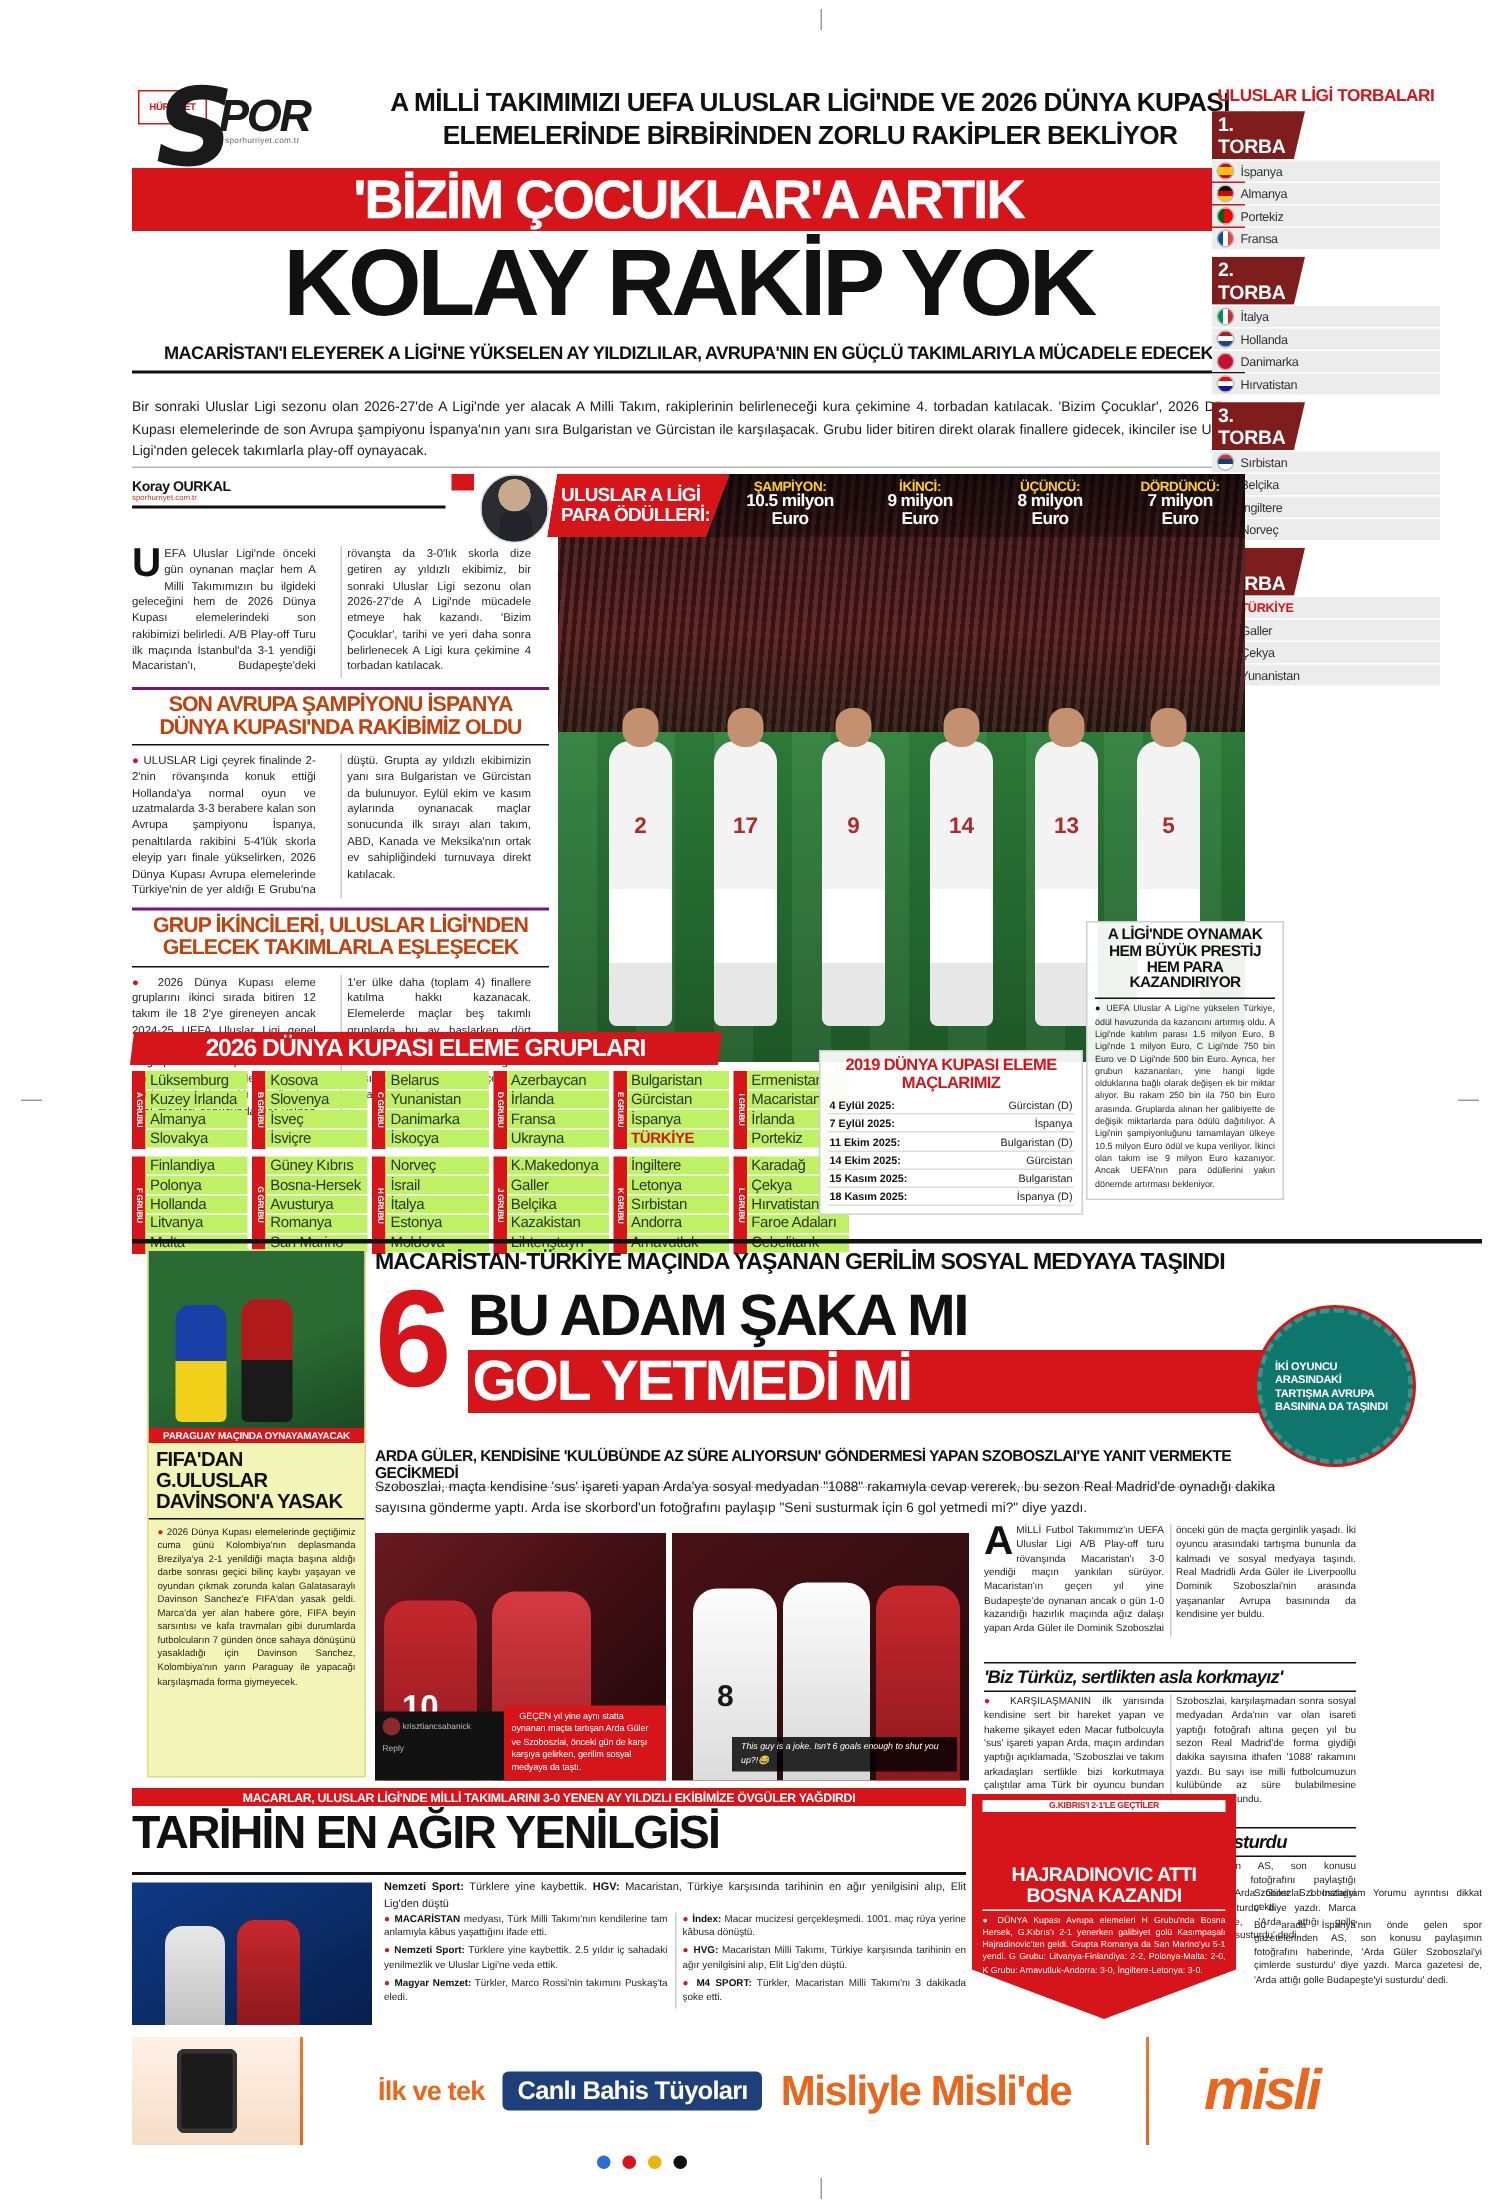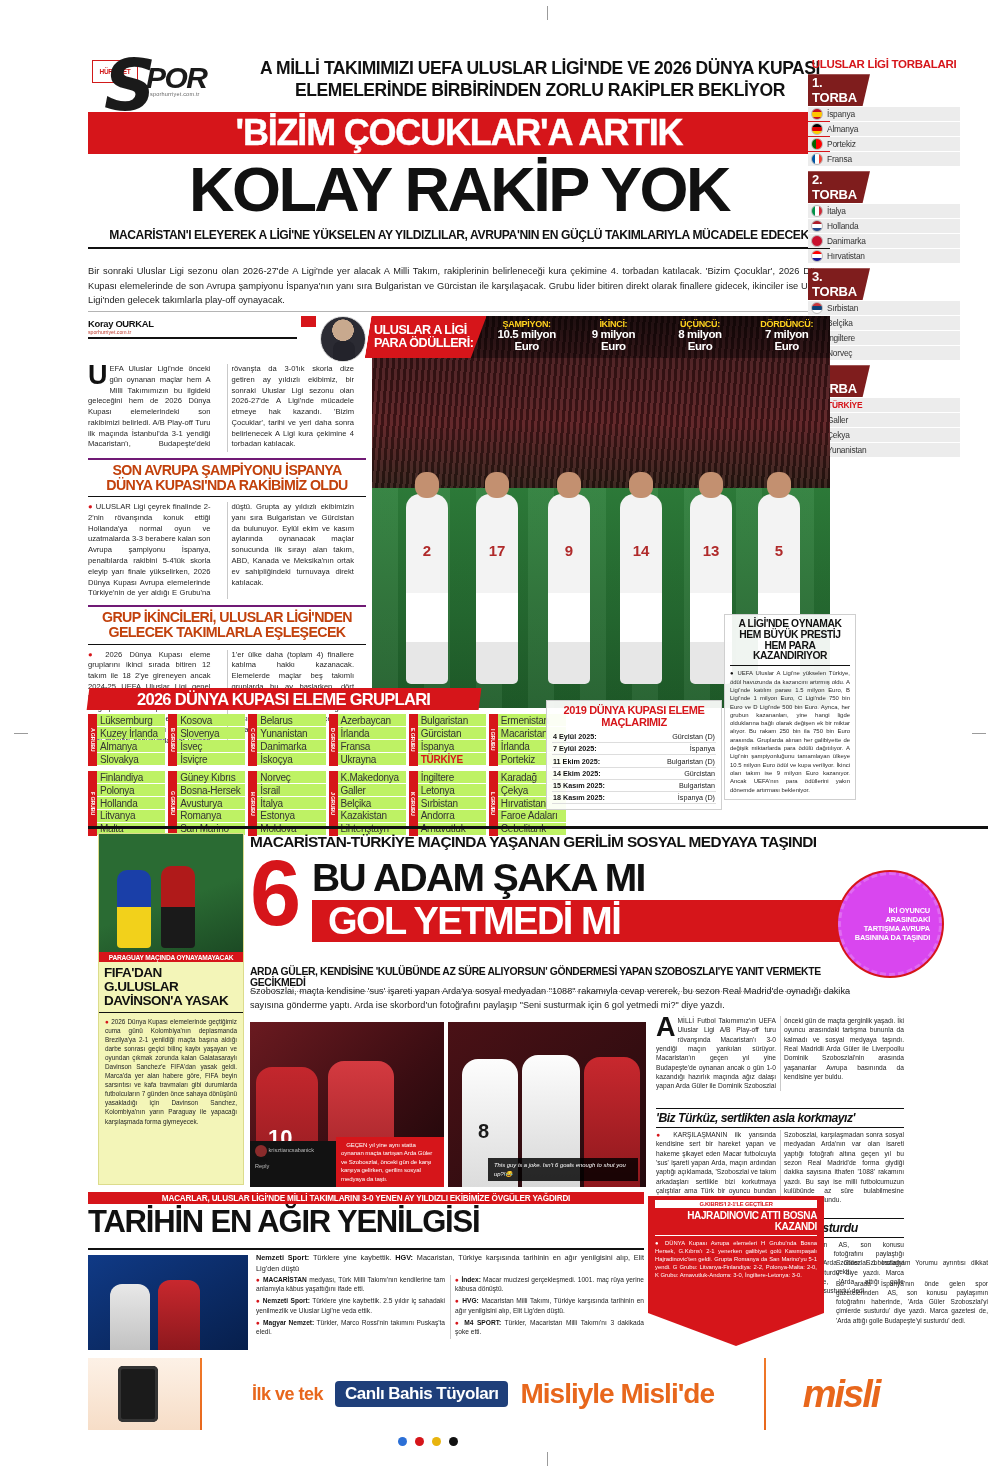--- a/index.html
+++ b/index.html
@@ -284,25 +284,25 @@
   }
   .a2-l1 {
     position: absolute; left: 312px; top: 858px; width: 535px; height: 40px;
     display:flex; align-items:center;
   }
   .a2-l1 span { font-size: 39px; font-weight: bold; color: #111; letter-spacing: -1.6px; }
   .a2-l2 {
     position: absolute; left: 312px; top: 900px; width: 535px; height: 42px;
     background: #d6151a; display:flex; align-items:center;
   }
-  .a2-l2 span { font-size: 38px; font-weight: bold; color: #fff; letter-spacing: -1.5px; padding-left:16px;border-radius:21px;}
+  .a2-l2 span { font-size: 38px; font-weight: bold; color: #fff; letter-spacing: -1.5px; padding-left:3px;border-radius:21px;}
   .stamp {
     position: absolute; left: 838px; top: 872px; width: 104px; height: 104px;
-    border-radius: 50%; background: #d946ef; color: #fff;
-    display:flex; align-items:center; justify-content:center; text-align:right;
+    border-radius: 50%; background: #0f766e; color: #fff;
+    display:flex; align-items:center; justify-content:center; text-align:left;
     font-weight: bold; font-size: 7.4px; line-height: 1.25; letter-spacing:-0.2px;
     padding: 9px; border: 3px dashed #ffffff33;
     box-shadow: 0 0 0 2px #d6151a;
   }
   .a2-sub {
     position: absolute; left: 250px; top: 966px; width: 600px;
     font-size: 10.4px; font-weight: bold; color: #111; letter-spacing: -0.38px;
     border-bottom: 1px dotted #999; padding-bottom: 3px;
   }
   .a2-lead {
@@ -434,22 +434,22 @@
   .hajra {
     position: absolute; left: 648px; top: 1196px; width: 176px; height: 150px;
     background: #d6151a; color: #fff; padding: 4px 7px;
     clip-path: polygon(0 0, 100% 0, 100% 78%, 50% 100%, 0 78%);
   }
   .hajra-kick {
     background:#fff; color:#d6151a; font-size:5.8px; font-weight:bold;
     text-align:center; padding:1px 0; letter-spacing:-0.2px;
   }
   .hajra-title {
-    font-size:10px; font-weight:bold; line-height:1.05; text-align:right;
-    letter-spacing:-0.4px; padding:3px 0 3px; border-bottom:1px solid #fff;
+    font-size:13px; font-weight:bold; line-height:1.05; text-align:center;
+    letter-spacing:-0.4px; padding:3px 0 3px; border-bottom:1px solid #fff;margin-top:32px;
   }
   .hajra-body { font-size:5.85px; line-height:1.38; text-align:justify; padding-top:3px; }
 
   
   .rcol-bottom {
     position: absolute; left: 836px; top: 1258px; width: 152px;
     font-size: 6.5px; line-height: 1.4; text-align: justify; color:#242424;
   }
   .rcol-bottom p { margin: 0 0 3px 0; }
 

